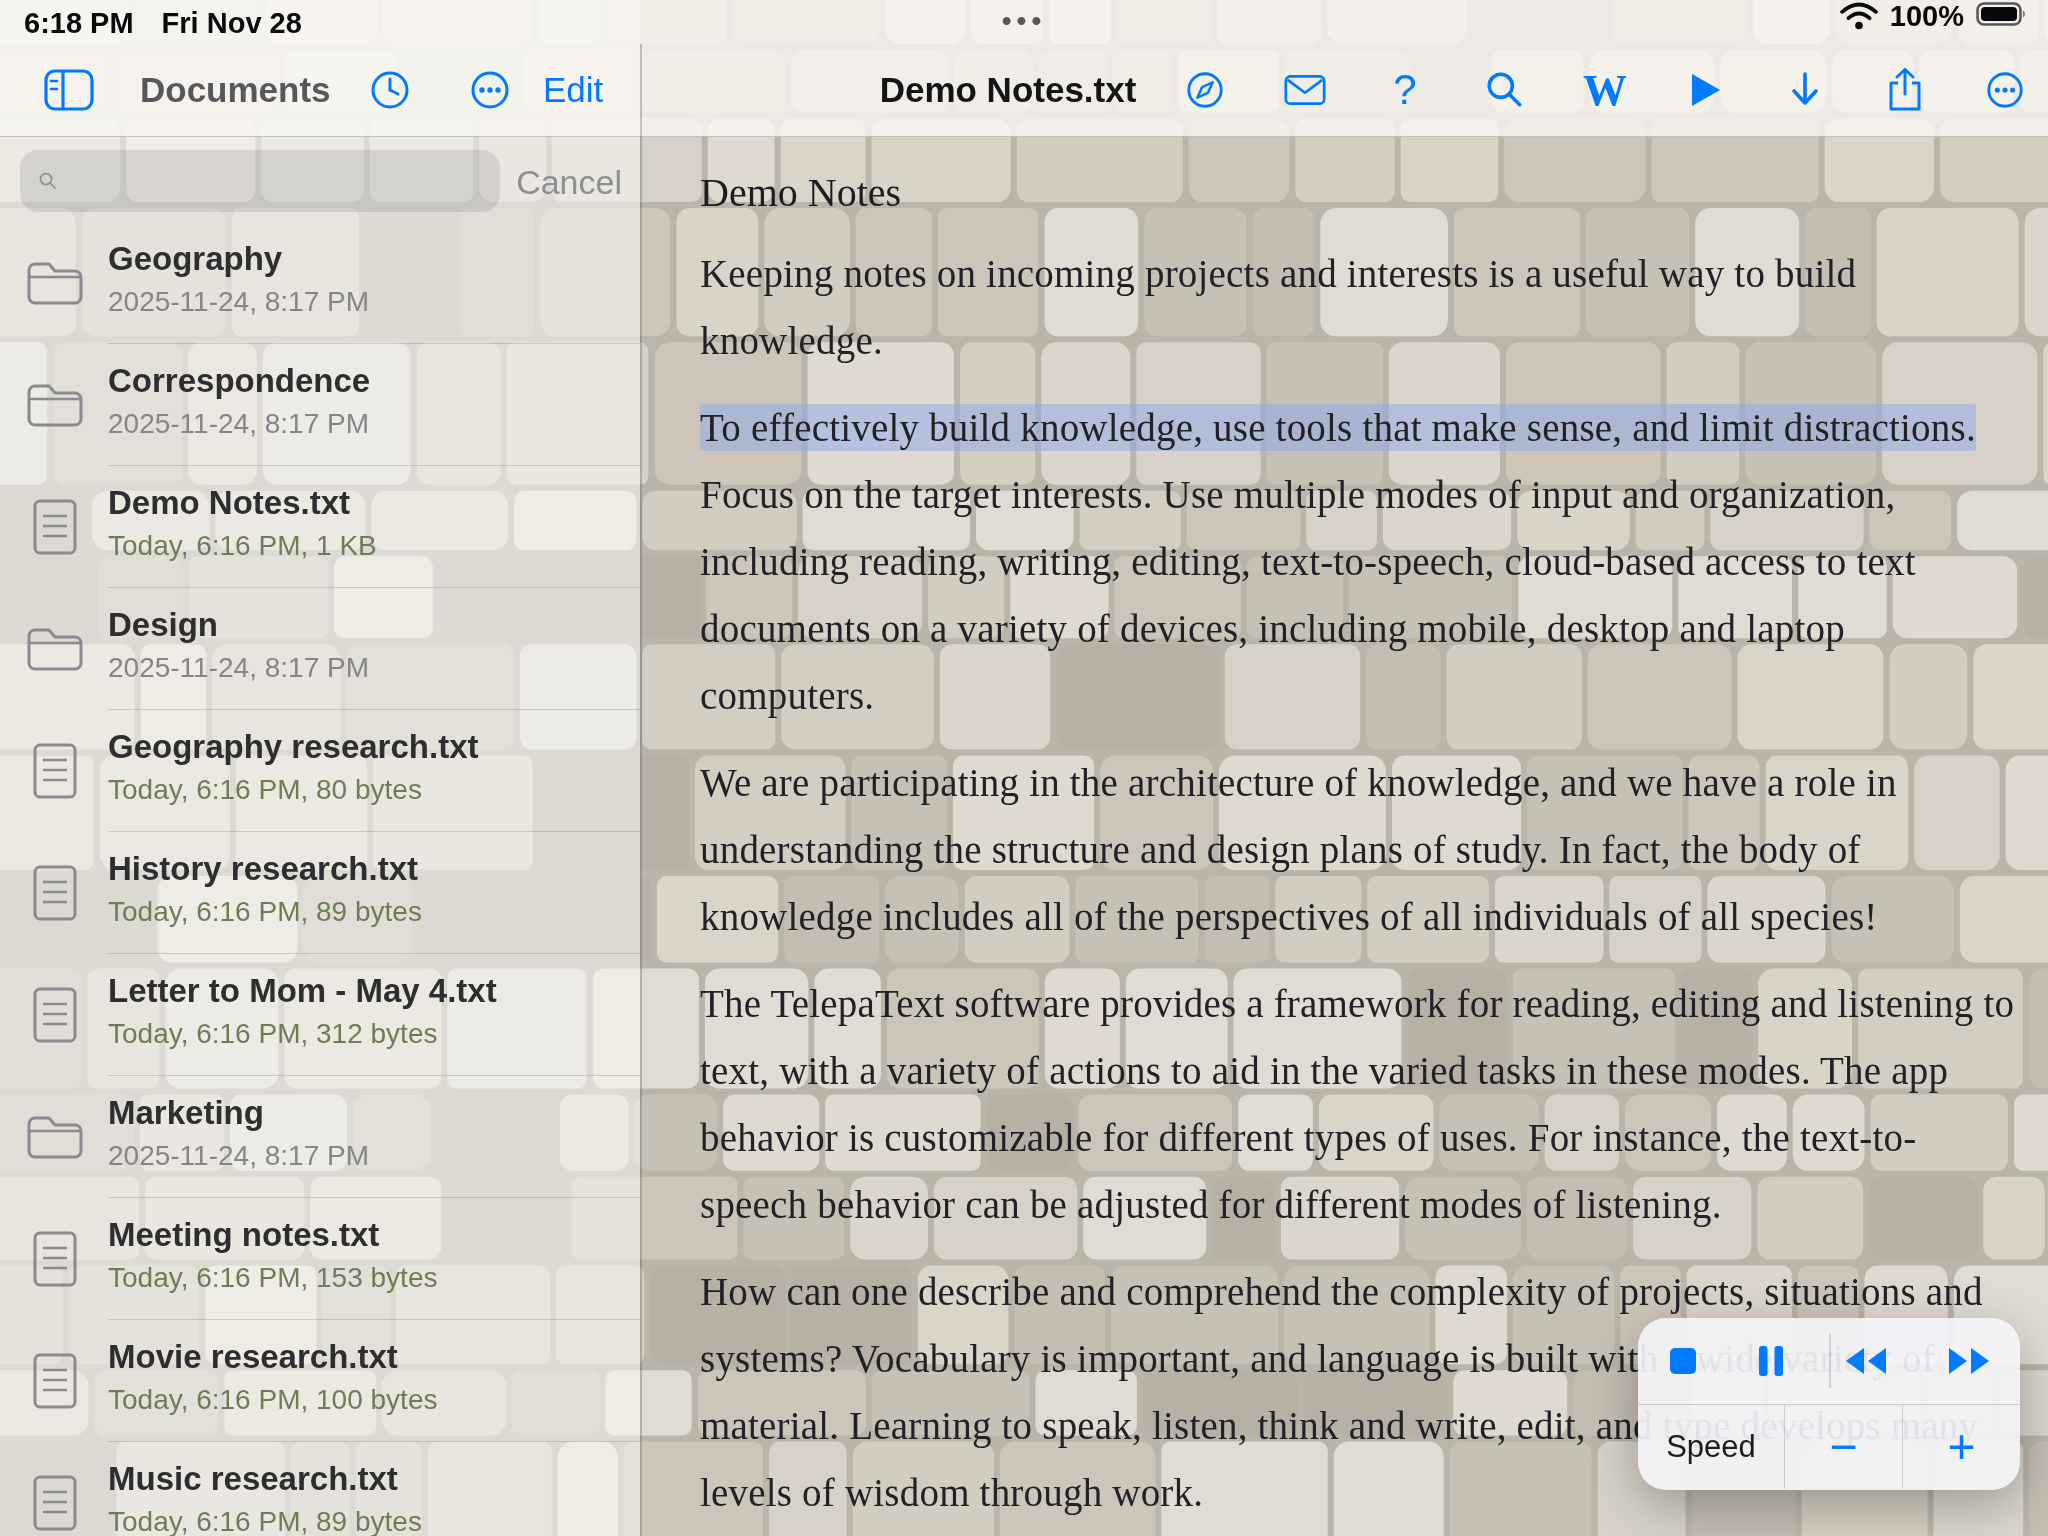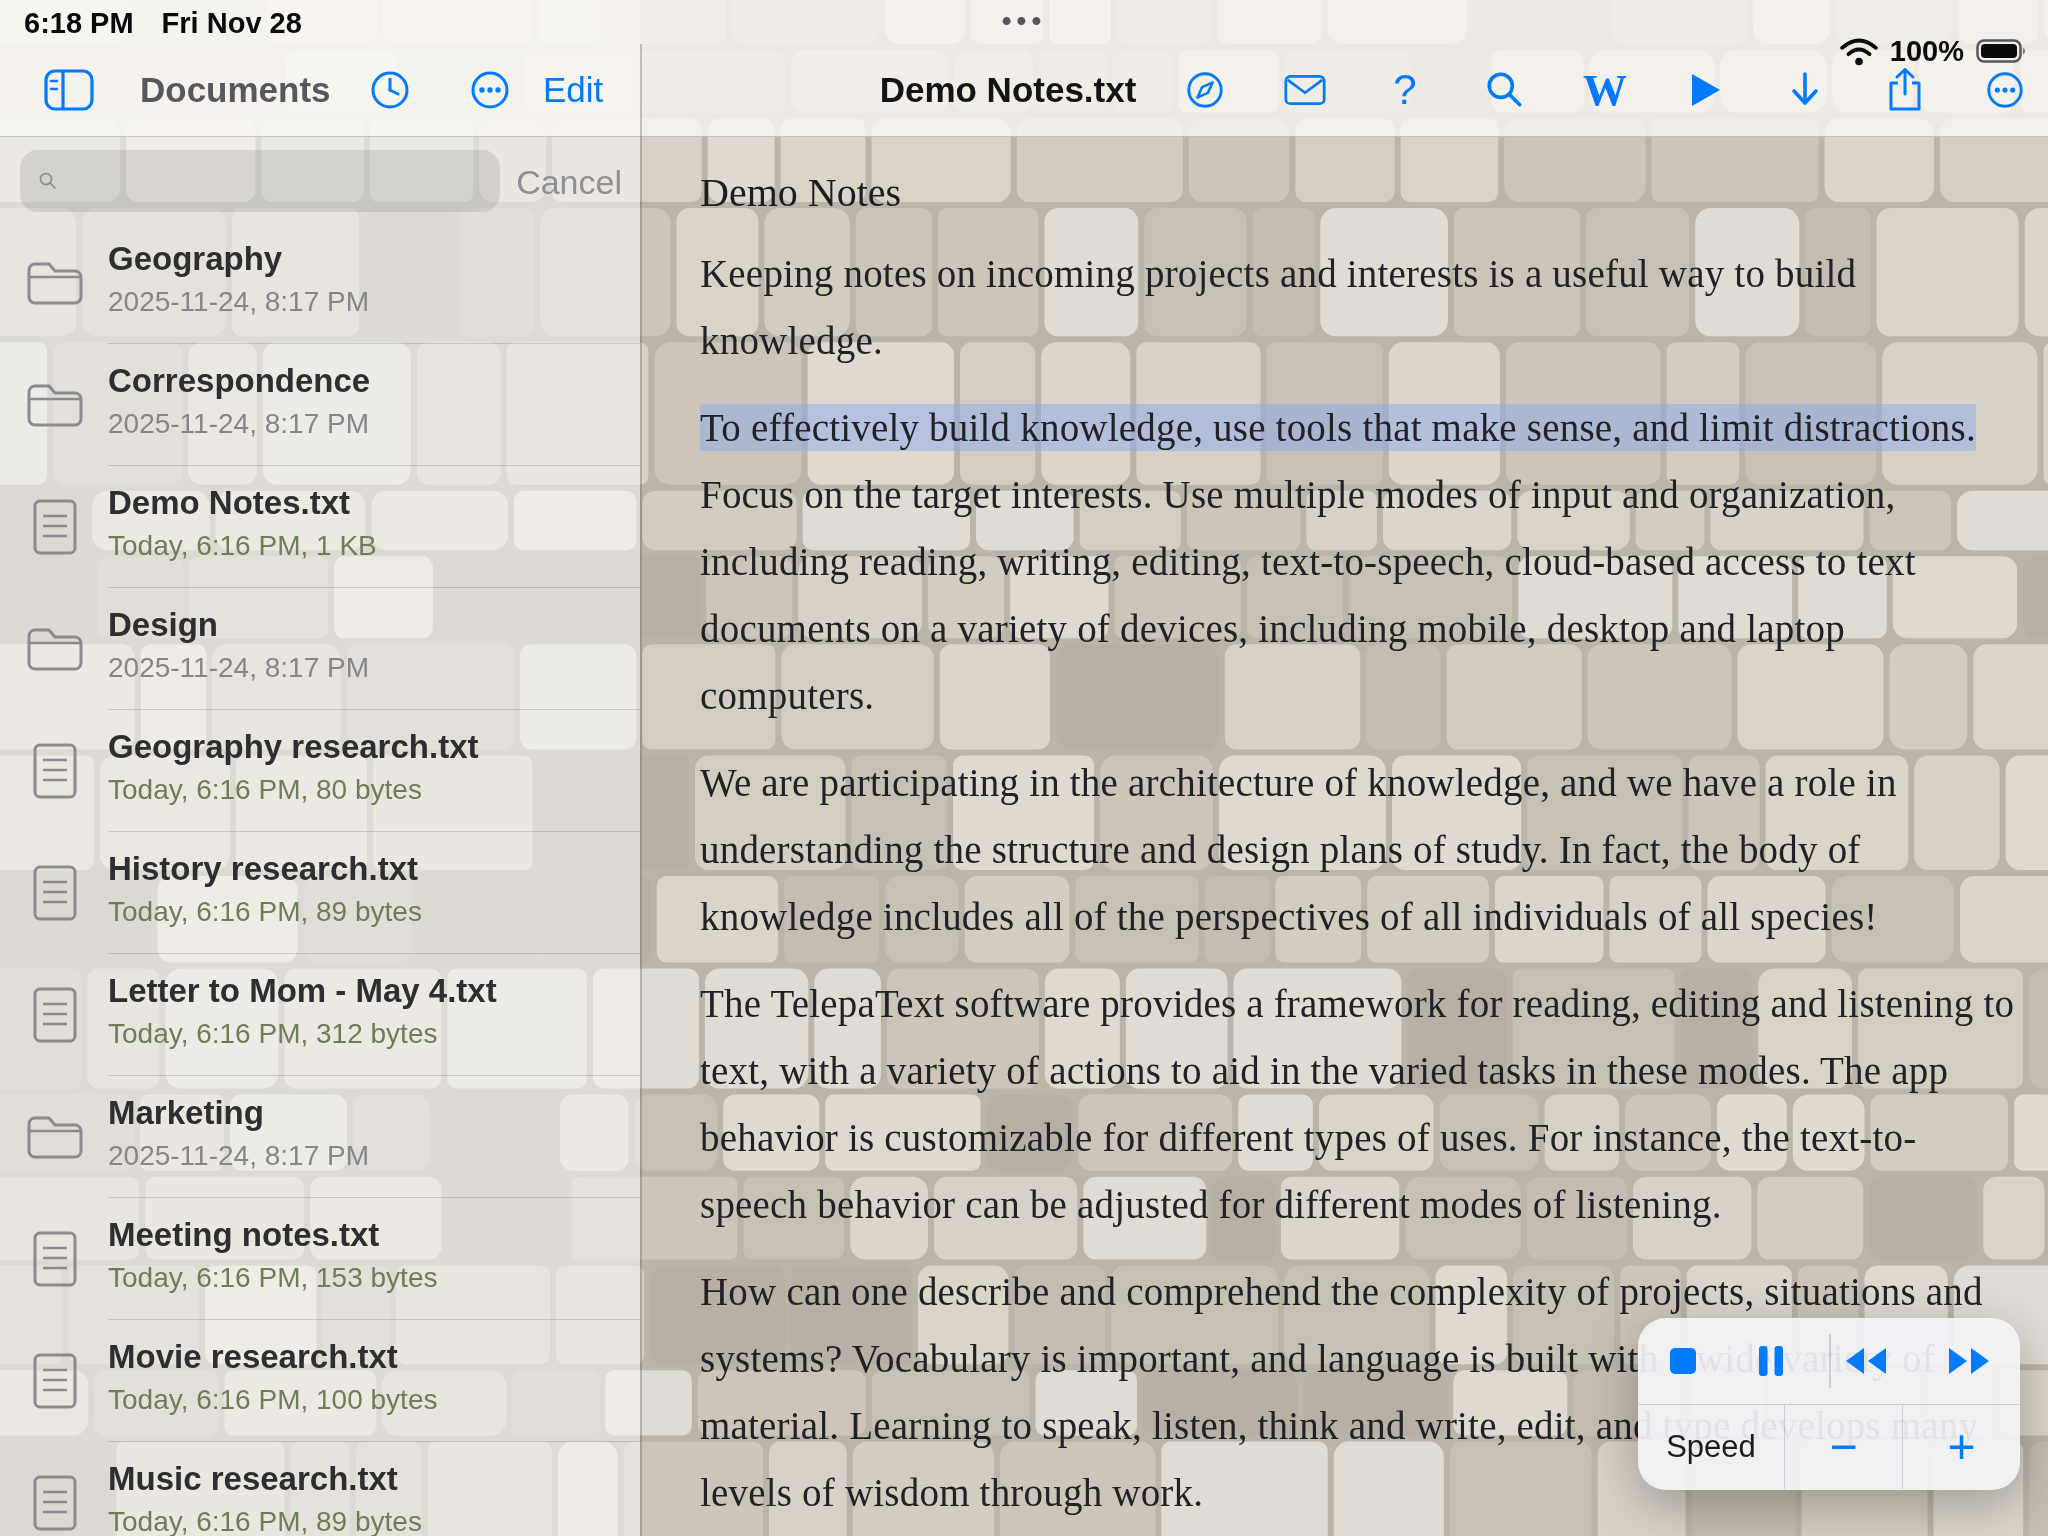--- a/index.html
+++ b/index.html
@@ -41,21 +41,21 @@
   .row-name{font-size:33px;font-weight:600;color:#2e2e31;white-space:nowrap;}
   .row-meta{font-size:28px;margin-top:8px;white-space:nowrap;}
 
   
   .chrome{position:absolute;left:0;top:0;width:2048px;height:137px;background:rgba(250,248,244,0.80);
     border-bottom:1.5px solid var(--hairline);}
   .statusbar{position:absolute;left:0;top:0;width:100%;height:44px;font-size:29px;font-weight:600;color:#0a0a0c;padding-left:42px;}
   .sb-left{position:absolute;left:24px;top:7px;display:flex;gap:28px;}
   .sb-center{position:absolute;left:50%;top:5px;transform:translateX(-50%);
     color:#55555a;font-size:28px;letter-spacing:5px;font-weight:700;}
-  .sb-right{position:absolute;right:20px;top:0;height:44px;display:flex;align-items:center;gap:12px;margin-top:29px;}
+  .sb-right{position:absolute;right:20px;top:0;height:44px;display:flex;align-items:flex-start;gap:12px;}
   .navrow{position:absolute;top:44px;left:0;width:100%;height:92px;}
   .nav-sidebar{position:absolute;left:0;top:0;width:512px;height:100%;}
   .nav-main{position:absolute;left:640px;top:0;right:0;height:100%;}
   .sidebar-title{position:absolute;left:140px;top:50%;transform:translateY(-50%);
     font-size:35px;font-weight:600;color:#57575c;}
   .edit-btn{position:absolute;left:543px;top:50%;transform:translateY(-50%);font-size:35px;color:var(--blue);}
   .nav-icon-btn{position:absolute;top:50%;transform:translateY(-50%);display:flex;align-items:center;justify-content:center;}
   .main-title{position:absolute;left:368px;top:50%;transform:translate(-50%,-50%);
     font-size:35px;font-weight:700;color:#141416;white-space:nowrap;}
   .main-icons{position:absolute;right:22px;top:0;height:100%;display:flex;align-items:center;gap:58px;}

